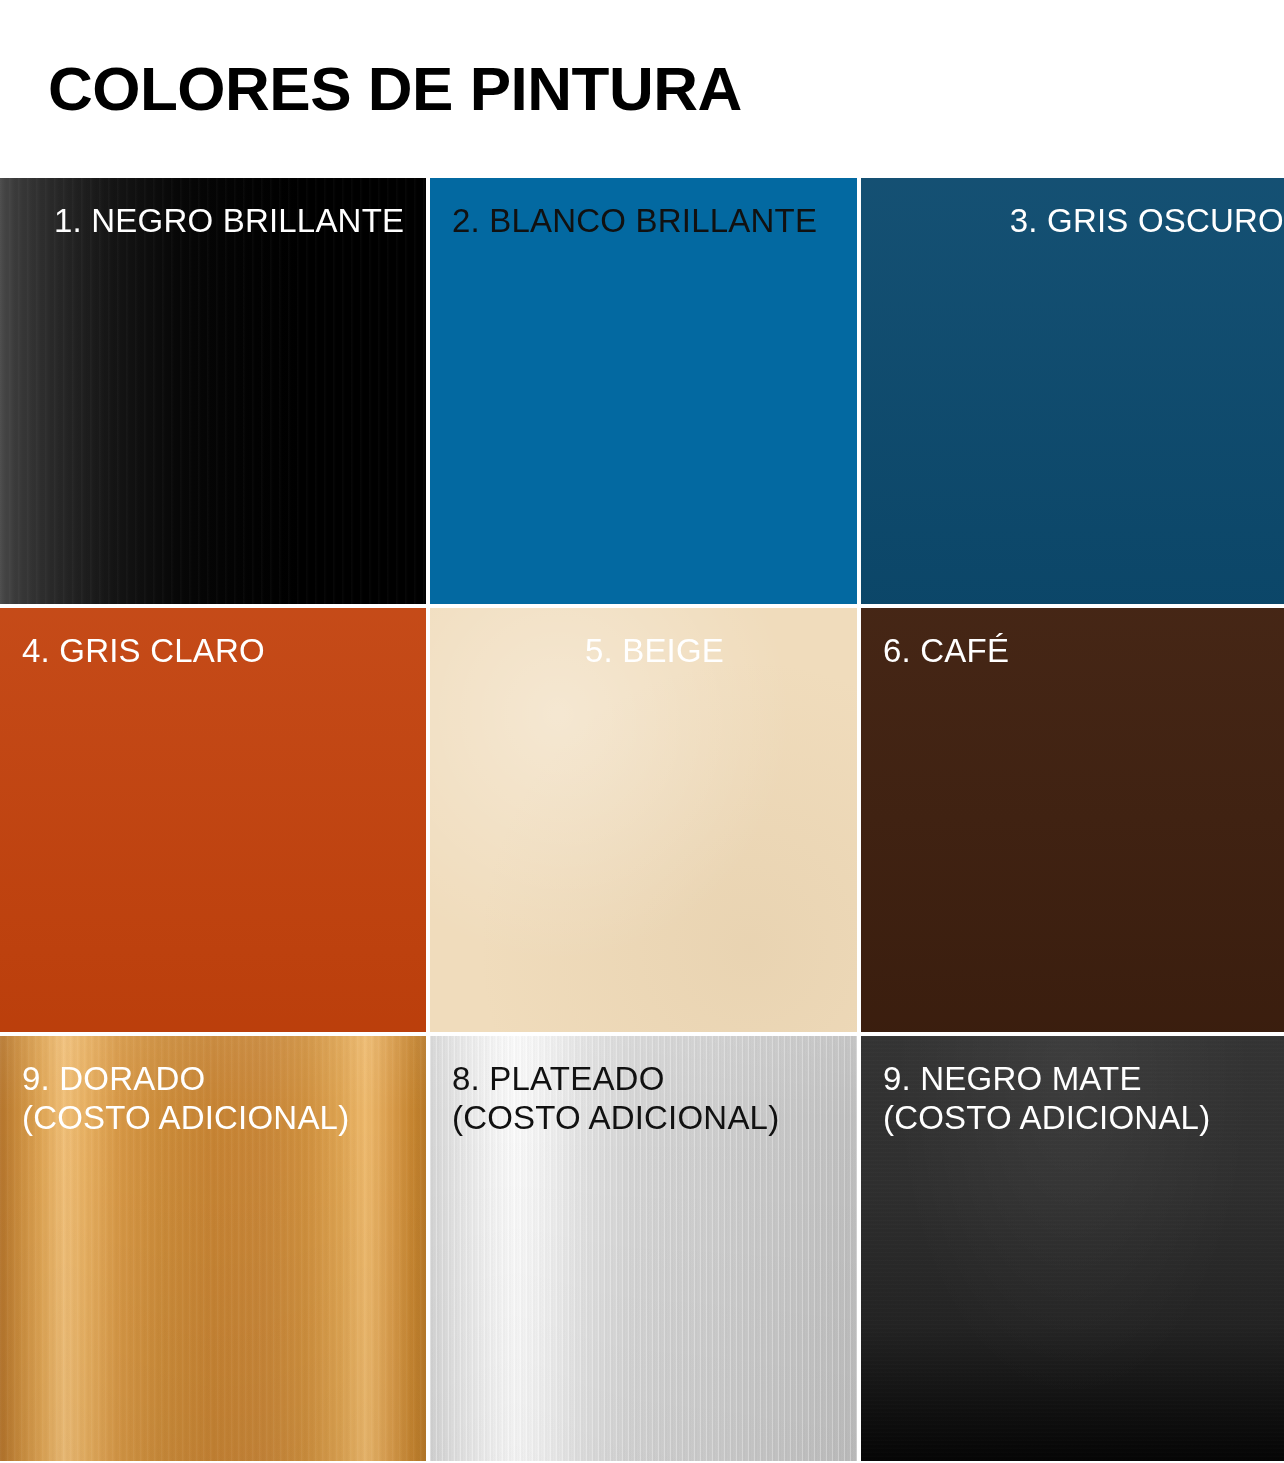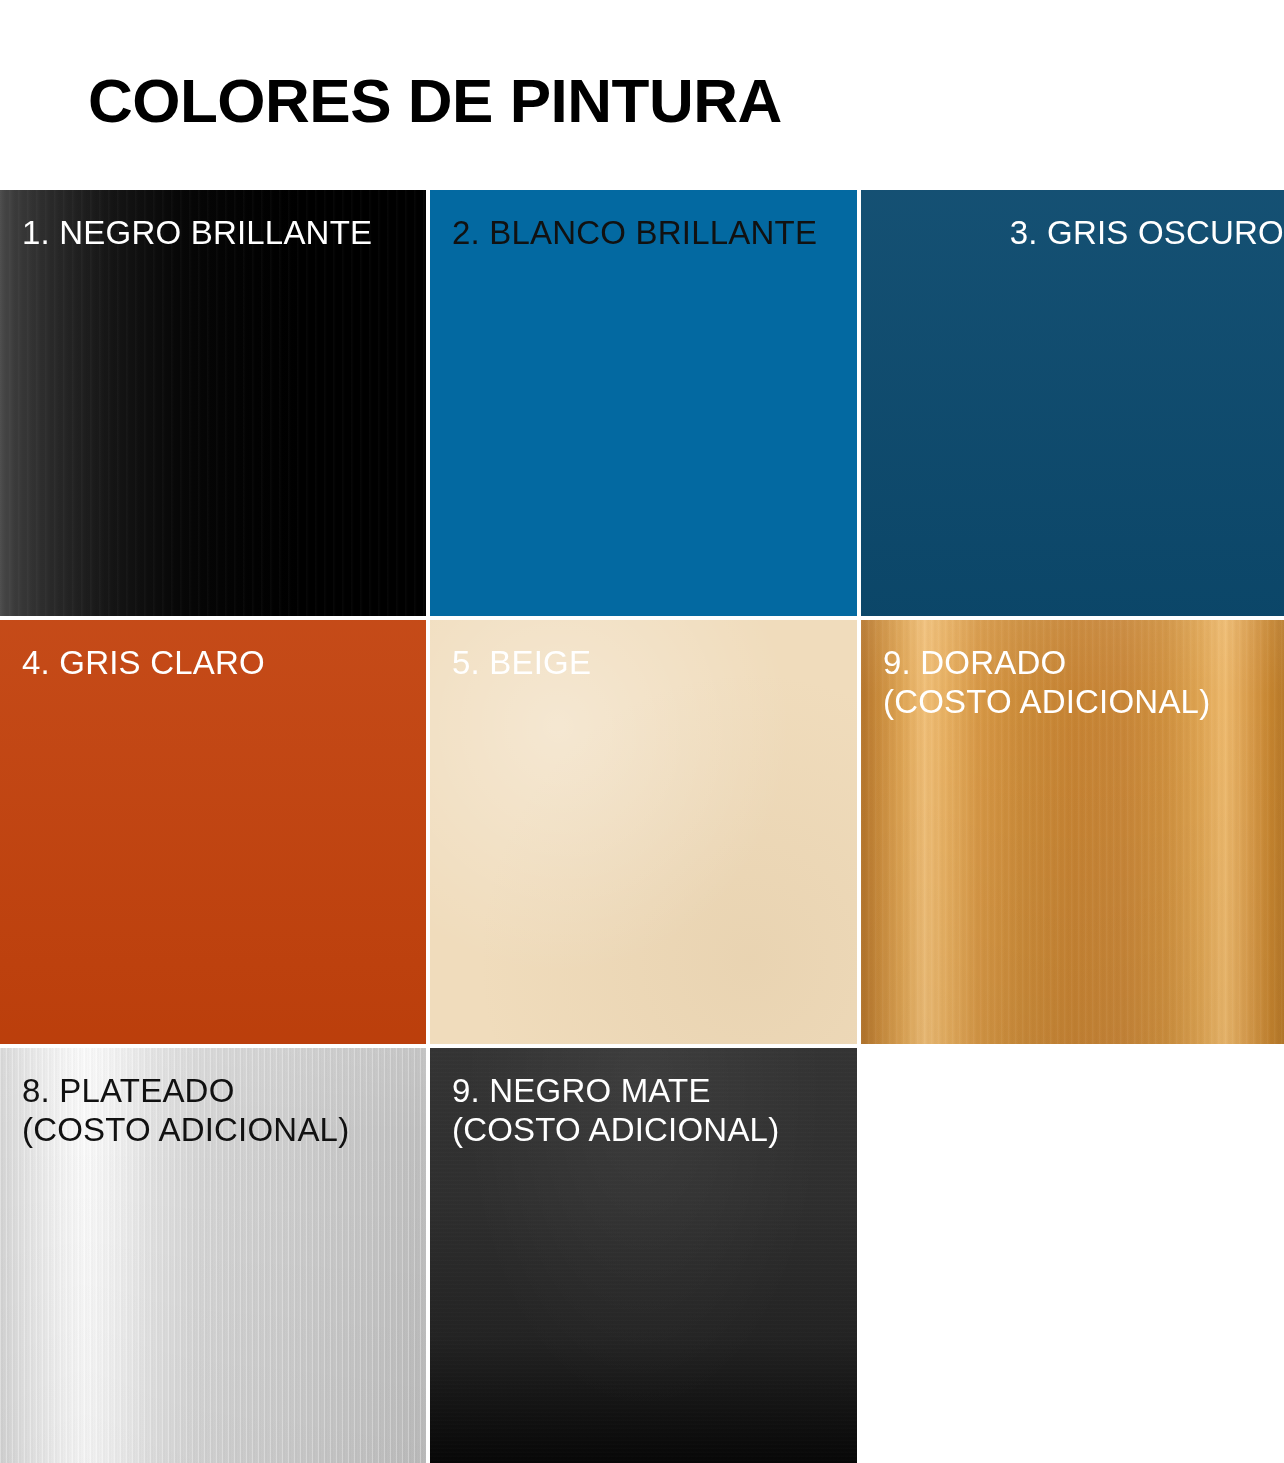--- a/index.html
+++ b/index.html
@@ -13,23 +13,22 @@
     font-family: "Liberation Sans", sans-serif;
     overflow: hidden;
     position: relative;
   }
 
   
   .title-bar {
     height: 178px;
     display: flex;
     align-items: center;
-    padding-left: 88px;
+    padding-left: 48px;
     box-sizing: border-box;
-    margin-top: 12px;
   }
   .title {
     font-size: 62px;
     font-weight: bold;
     color: #000000;
     letter-spacing: -0.5px;
     line-height: 1;
     white-space: nowrap;
   }
 
@@ -68,20 +67,21 @@
     background:
       linear-gradient(90deg,
         #4a4a4a 0%,
         #3a3a3a 4%,
         #2a2a2a 12%,
         #151515 26%,
         #070707 42%,
         #030303 55%,
         #000000 70%,
         #000000 100%);
+    padding-left: 32px;
   }
   .fin-negro-brillante::after {
     content: "";
     position: absolute;
     inset: 0;
     z-index: 2;
     background:
       repeating-linear-gradient(90deg,
         rgba(255,255,255,0.030) 0px,
         rgba(255,255,255,0.000) 3px,
@@ -118,20 +118,21 @@
     position: absolute;
     inset: 0;
     z-index: 2;
     background: linear-gradient(180deg, rgba(255,255,255,0.05) 0%, rgba(0,0,0,0.035) 100%);
     pointer-events: none;
   }
 
   
   .fin-beige {
     background: #f0dcbc;
+    text-align: center;
   }
   .fin-beige::after {
     content: "";
     position: absolute;
     inset: 0;
     z-index: 2;
     background:
       radial-gradient(ellipse at 30% 25%, rgba(255,255,255,0.32) 0%, rgba(255,255,255,0) 55%),
       radial-gradient(ellipse at 75% 80%, rgba(190,160,115,0.14) 0%, rgba(190,160,115,0) 60%);
     pointer-events: none;
@@ -266,20 +267,23 @@
   </div>
 
   <div class="swatch fin-gris-claro">
     <div class="swatch-label label-light">4. GRIS CLARO</div>
   </div>
 
   <div class="swatch fin-beige">
     <div class="swatch-label label-light">5. BEIGE</div>
   </div>
 
+  <div class="swatch fin-cafe">
+    <div class="swatch-label label-light">6. CAFÉ</div>
+  </div>
 
   <div class="swatch fin-dorado">
     <div class="swatch-label label-light">9. DORADO
 (COSTO ADICIONAL)</div>
   </div>
 
   <div class="swatch fin-plateado">
     <div class="swatch-label label-dark">8. PLATEADO
 (COSTO ADICIONAL)</div>
   </div>

